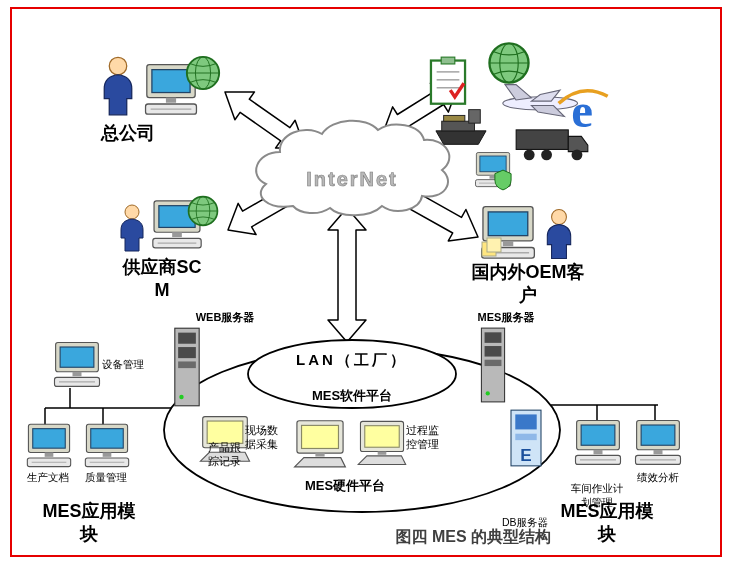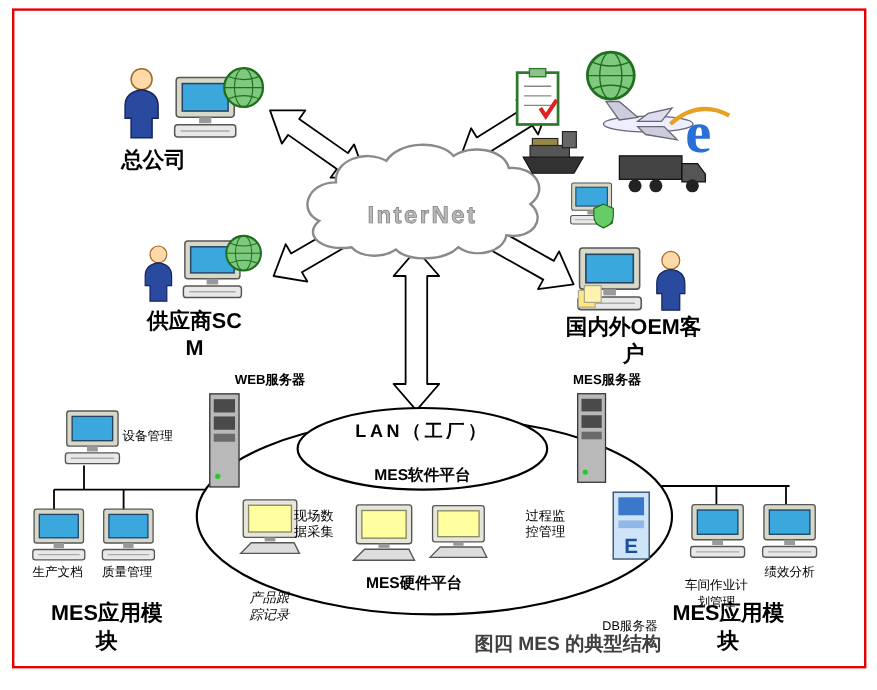--- a/index.html
+++ b/index.html
@@ -174,22 +174,22 @@
   <div class="lbl bold sz12" style="left:470px; top:261px; width:116px;">国内外OEM客户</div>
 
   <div class="lbl bold" style="left:185px; top:310px; width:80px;">WEB服务器</div>
   <div class="lbl bold" style="left:466px; top:310px; width:80px;">MES服务器</div>
 
   <div class="lbl bold sz13" style="left:272px; top:388px; width:160px;">MES软件平台</div>
   <div class="lbl bold sz15" style="left:262px; top:350px; width:180px;">LAN（工厂）</div>
   <div class="lbl bold sz13" style="left:270px; top:478px; width:150px;">MES硬件平台</div>
 
   <div class="lbl" style="left:243px; top:423px; width:37px;">现场数据采集</div>
-  <div class="lbl" style="left:420px; top:423px; width:37px;padding-left:16px;">过程监控管理</div>
-  <div class="lbl" style="left:206px; top:492px; width:37px;font-style:italic;">产品跟踪记录</div>
+  <div class="lbl" style="left:388px; top:423px; width:37px;padding-left:16px;">过程监控管理</div>
+  <div class="lbl" style="left:206px; top:440px; width:37px;">产品跟踪记录</div>
 
   <div class="lbl small left" style="left:102px; top:358px; width:48px;">设备管理</div>
   <div class="lbl small" style="left:20px; top:471px; width:56px;">生产文档</div>
   <div class="lbl small" style="left:78px; top:471px; width:56px;">质量管理</div>
   <div class="lbl bold sz12" style="left:34px; top:500px; width:110px;">MES应用模块</div>
 
   <div class="lbl small" style="left:495px; top:468px; width:60px;margin-top:48px;">DB服务器</div>
   <div class="lbl small" style="left:569px; top:470px; width:56px;margin-top:12px;">车间作业计划管理</div>
   <div class="lbl small" style="left:630px; top:471px; width:56px;">绩效分析</div>
   <div class="lbl bold sz12" style="left:552px; top:500px; width:110px;">MES应用模块</div>

